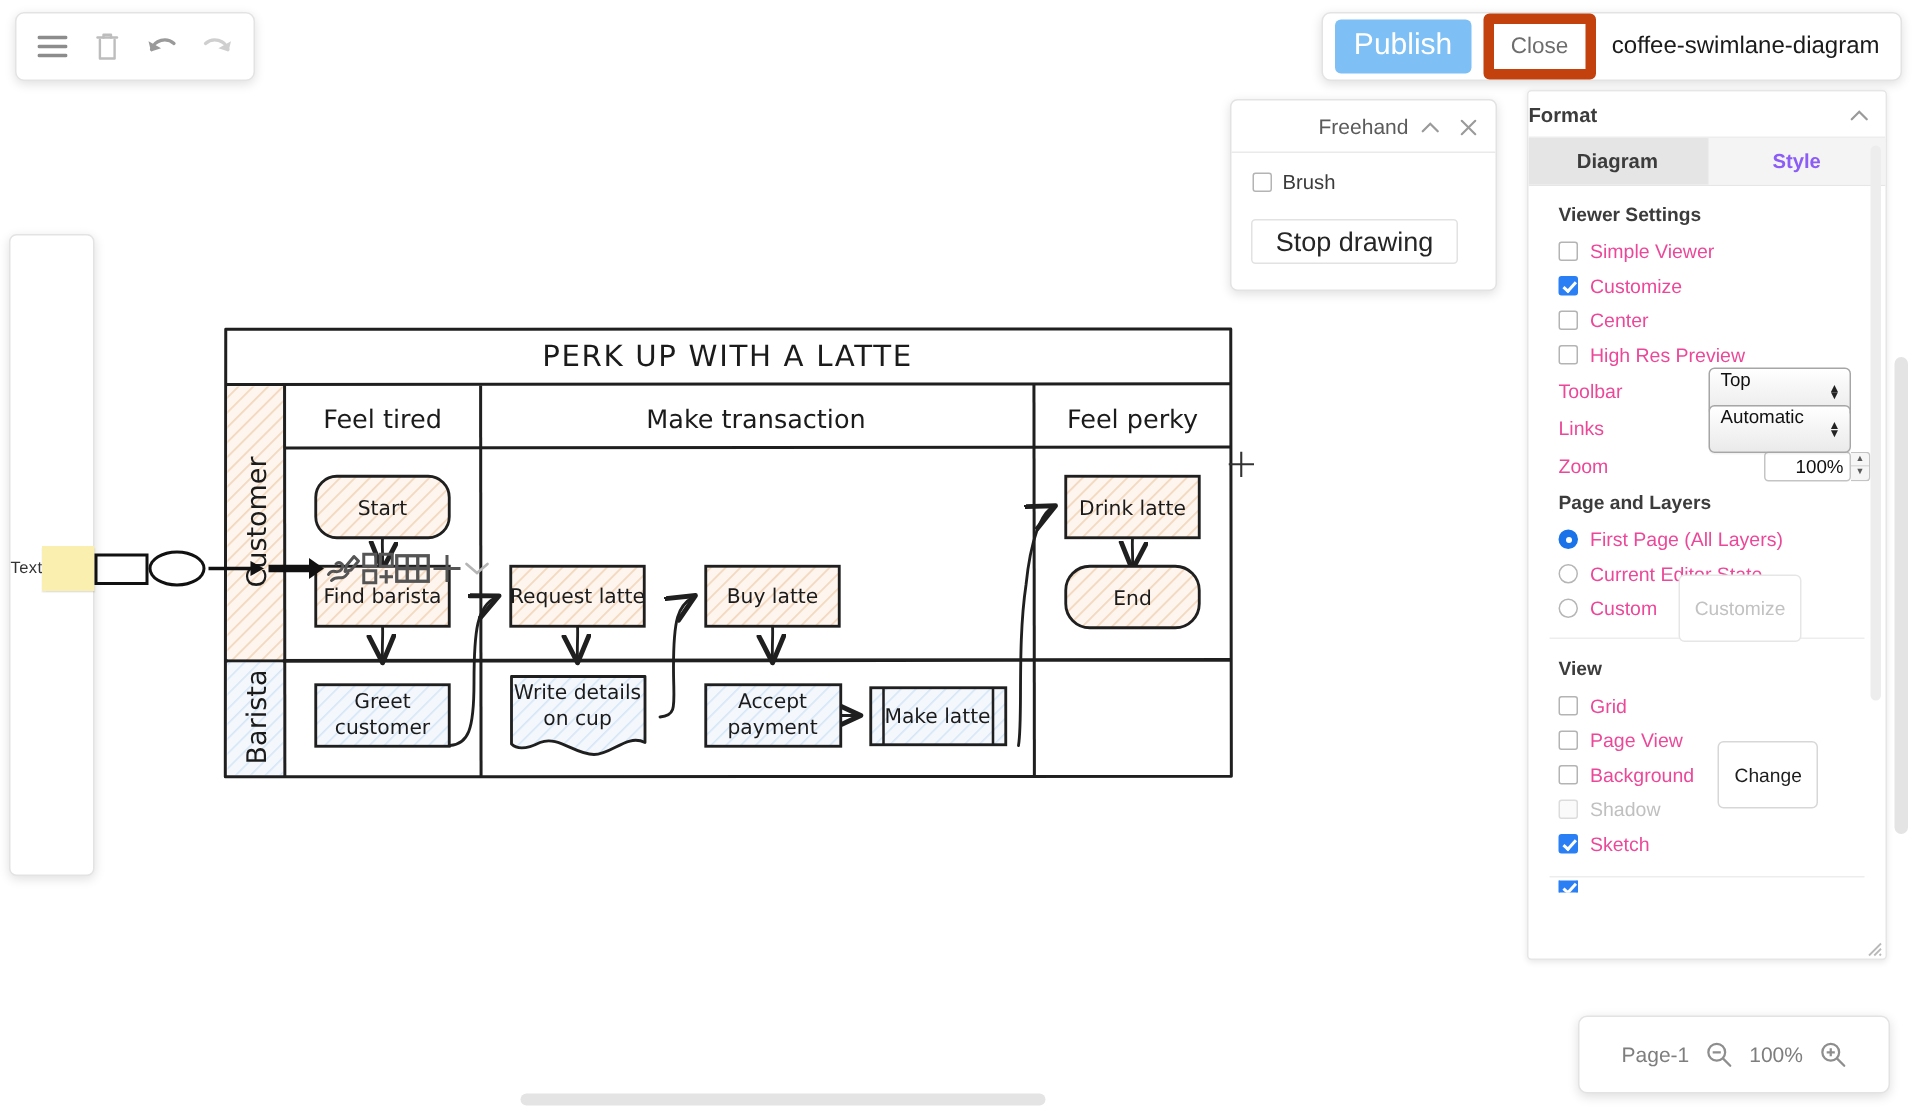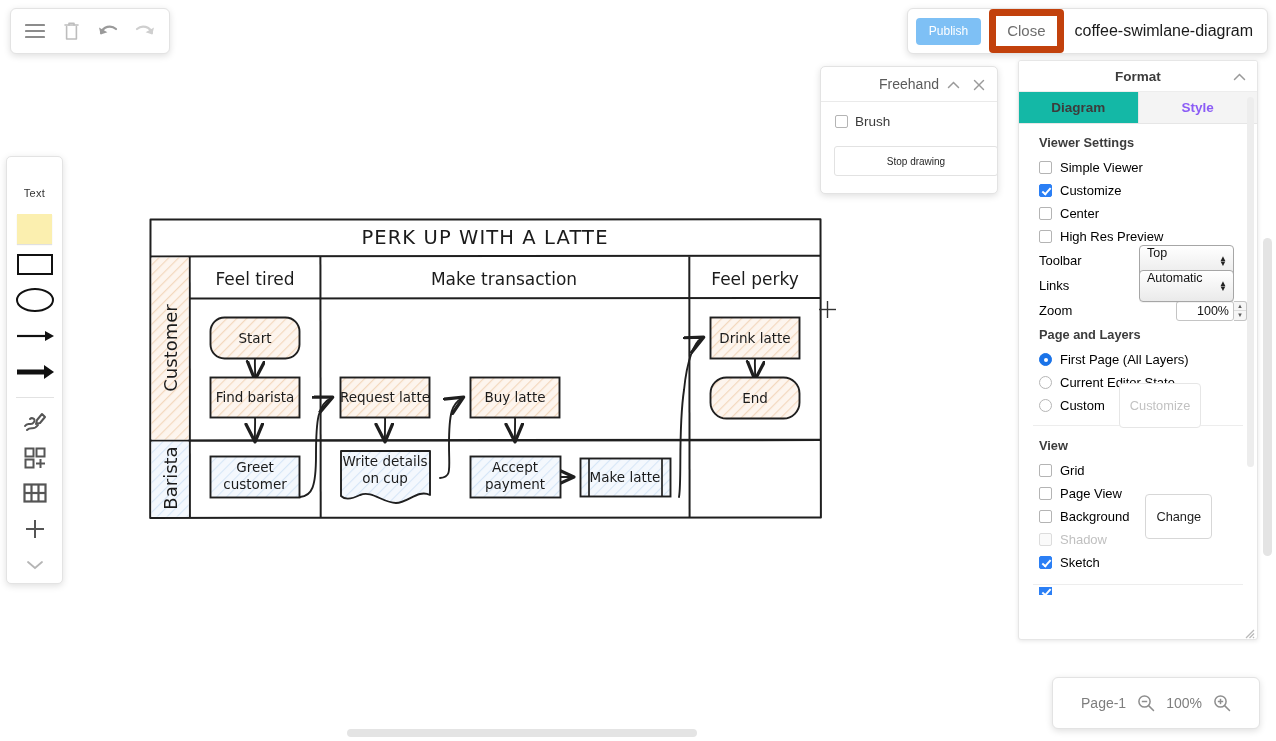--- a/index.html
+++ b/index.html
@@ -40,21 +40,21 @@
     right: 8px; top: 8px; height: 46px;
     display: flex; align-items: center;
     padding: 0 10px 0 8px;
     gap: 8px;
   }
   #publish-button {
     background: #7EC0F5;
     color: #ffffff;
     border: none;
     border-radius: 4px;
-    font-size: 12px;
+    font-size: 20px;
     padding: 6px 13px 7px;
     cursor: pointer;
     font-family: "Liberation Sans", sans-serif;
   }
   #close-button {
     background: #fff;
     color: #6d6d6d;
     border: 7px solid #c2410c;
     border-radius: 4px;
     font-size: 15px;
@@ -64,21 +64,21 @@
   }
   #doc-title {
     font-size: 16px; color: #1b1b1b; padding-left: 3px; padding-right: 4px;
     white-space: nowrap;
   }
 
   
   #shape-palette {
     left: 6px; top: 156px; width: 57px; height: 428px;
     border-radius: 5px;
-    display: flex; flex-direction: column; align-items: center;
+    display: flex; align-items: center;
     padding-top: 18px;
   }
   .pal-item {
     width: 44px; height: 38px;
     display: flex; align-items: center; justify-content: center;
     cursor: pointer; margin-bottom: 0px;
   }
   .pal-text { font-size: 11px; color: #333; letter-spacing: .3px; }
   .pal-note {
     width: 35px; height: 30px;
@@ -120,66 +120,66 @@
   .chkbox.checked { background: #2B7FF5; border-color: #2B7FF5; }
   .chkbox.checked::after {
     content: ""; position: absolute; left: 4px; top: 1px;
     width: 3px; height: 7px;
     border: solid #fff; border-width: 0 2px 2px 0;
     transform: rotate(42deg);
   }
   .chkbox.disabled { border-color: #dcdcdc; background: #fafafa; }
   .chk-label { font-size: 13.5px; color: #3b3b3b; }
   #stop-drawing-btn {
-    margin: 17px 13px 0; width: 164px; height: 30px;
+    margin: 17px 13px 0; width: 138px; height: 30px;
     background: #fff; border: 1px solid #e2e2e2; border-radius: 3px;
-    font-size: 10px; color: #262626; cursor: pointer;
+    font-size: 18px; color: #262626; cursor: pointer;
     font-family: "Liberation Sans", sans-serif;
   }
 
   
   #format-panel {
     left: 1018px; top: 60px; width: 240px; height: 580px;
     border: 1px solid #e6e6e6;
     background: #fff;
     border-radius: 3px;
     box-shadow: 0 1px 4px rgba(0,0,0,0.10);
     position: absolute;
     overflow: hidden;
   }
   #format-head {
-    height: 31px; display: flex; align-items: center; justify-content: center;
+    height: 31px; display: flex; align-items: center; justify-content: flex-start;
     position: relative; border-bottom: 1px solid #ededed; background: #fff;
   }
   #format-title { font-size: 13.5px; font-weight: bold; color: #3c3c3c; }
   #format-collapse {
     position: absolute; right: 8px; top: 0; height: 31px; width: 20px;
     display: flex; align-items: center; justify-content: center; color: #9a9a9a;
     cursor: pointer;
   }
   #format-tabs { display: flex; height: 32px; border-bottom: 1px solid #e6e6e6; }
   .fmt-tab {
     flex: 1; display: flex; align-items: center; justify-content: center;
     font-size: 13.5px; font-weight: bold; color: #3c3c3c; cursor: pointer;
-    background: #14b8a6;
+    background: #e5e5e5;
   }
   .fmt-tab.inactive { background: #f4f4f4; border-left: 1px solid #e6e6e6; color: #8b5cf6; }
   #format-body {
     position: absolute; left: 0; right: 0; top: 64px; bottom: 0;
     overflow: hidden;
   }
   .sec-title {
     font-size: 12.8px; font-weight: bold; color: #3c3c3c;
     padding: 10px 0 6px 20px;
   }
   .opt-row {
     display: flex; align-items: center; gap: 8px;
     padding: 3px 0 3px 20px; height: 23px;
   }
-  .opt-label { font-size: 13px; color: #000000; }
+  .opt-label { font-size: 13px; color: #ec4899; }
   .opt-label.dim { color: #c0c0c0; }
   .radio {
     width: 13px; height: 13px; border-radius: 50%;
     border: 1px solid #b6b6b6; background: #fff; flex: none; position: relative;
     cursor: pointer;
   }
   .radio.checked { border: 1px solid #1a73e8; background: #1a73e8; }
   .radio.checked::after {
     content: ""; position: absolute; left: 3.5px; top: 3.5px;
     width: 4px; height: 4px; border-radius: 50%; background: #fff;

